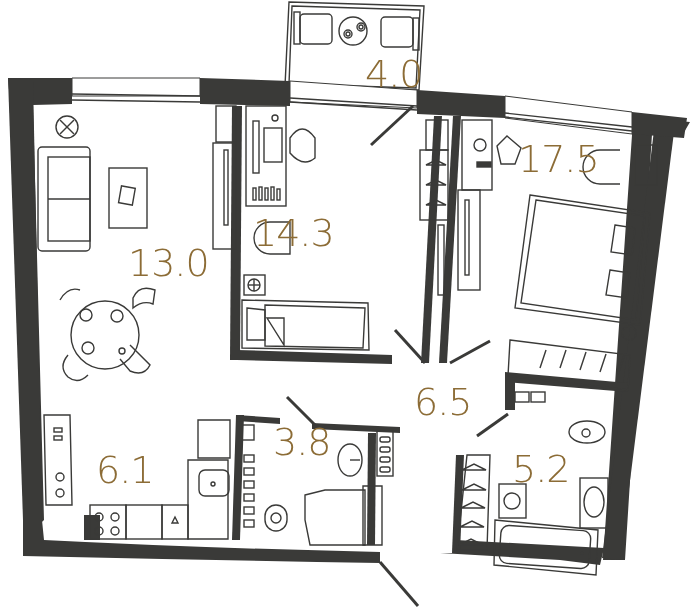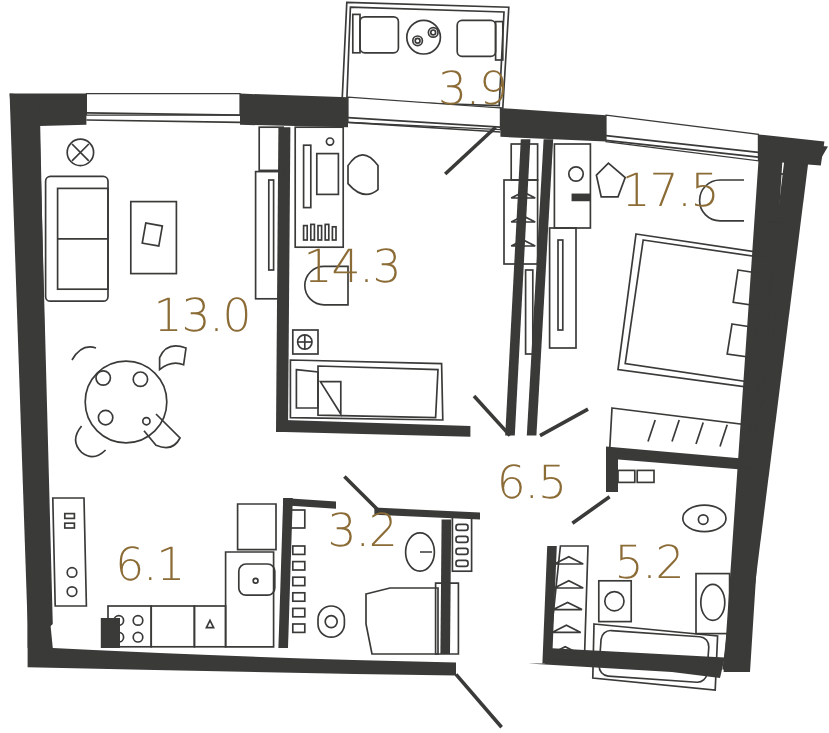--- a/index.html
+++ b/index.html
@@ -307,19 +307,19 @@
       <polygon class="ln" points="495,520 598,530 596,575 494,565"></polygon>
       <rect class="ln" x="500" y="528" width="90" height="38" rx="8" transform="rotate(4 545 547)"></rect>
       <circle cx="582" cy="553" r="1.5" fill="#3a3a38"></circle>
     </g>
   </g>
 
   <polygon class="ln" points="363,486 382,486 382,545 363,545"></polygon>
 </svg>
 
 <div class="room-label" style="left:128px; top:244px;">13.0</div>
-<div class="room-label" style="left:253px; top:203px;">14.3</div>
-<div class="room-label" style="left:365px; top:55px;">3.9</div>
+<div class="room-label" style="left:253px; top:214px;">14.3</div>
+<div class="room-label" style="left:365px; top:55px;">4.0</div>
 <div class="room-label" style="left:518px; top:140px;">17.5</div>
 <div class="room-label" style="left:414px; top:383px;">6.5</div>
 <div class="room-label" style="left:512px; top:450px;">5.2</div>
 <div class="room-label" style="left:96px; top:451px;">6.1</div>
-<div class="room-label" style="left:273px; top:423px;">3.2</div>
+<div class="room-label" style="left:273px; top:423px;">3.8</div>
 
 </body></html>

